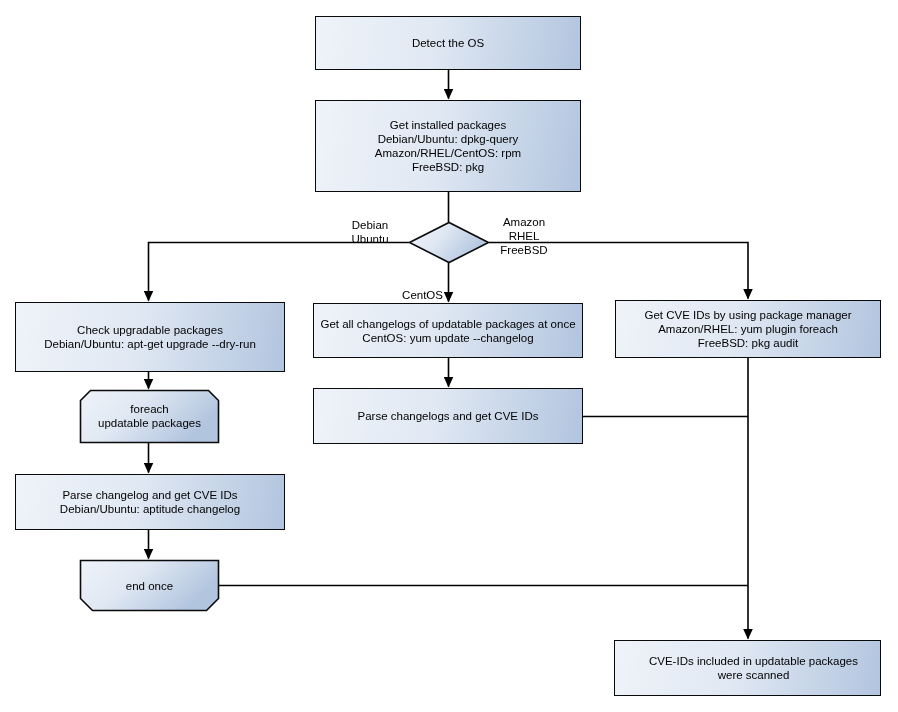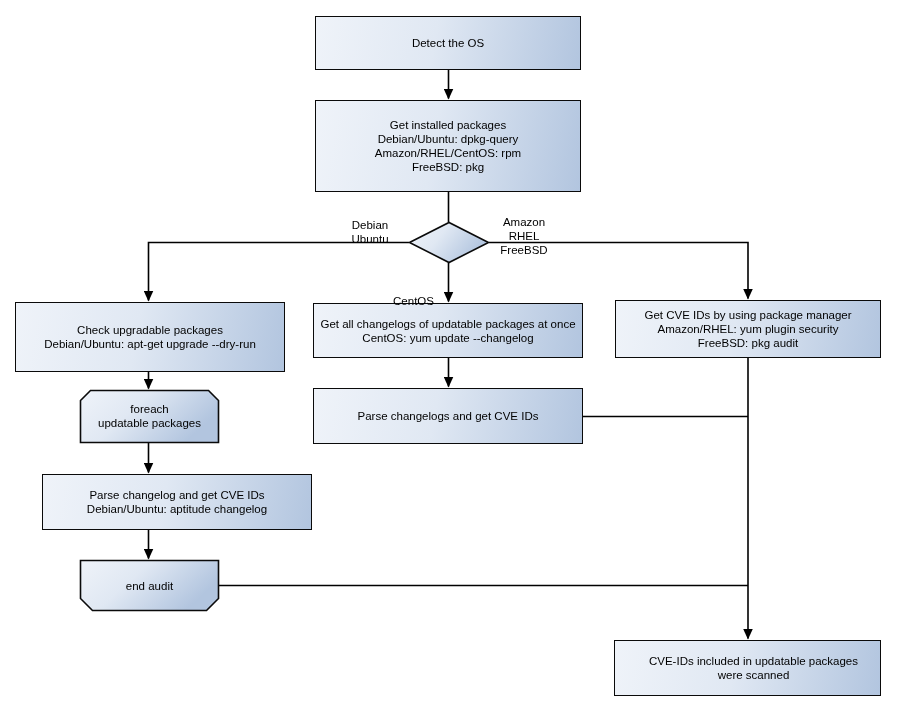--- a/index.html
+++ b/index.html
@@ -107,55 +107,55 @@
   <div class="node" style="left:15px; top:302px; width:270px; height:70px;">
     <div class="line">Check upgradable packages</div>
     <div class="line">Debian/Ubuntu: apt-get upgrade --dry-run</div>
   </div>
 
   <div class="shape-text" style="left:82px; top:391px; width:135px; height:50px;">
     <div class="line">foreach</div>
     <div class="line">updatable packages</div>
   </div>
 
-  <div class="node" style="left:15px; top:474px; width:270px; height:56px;margin-left:27px;">
+  <div class="node" style="left:15px; top:474px; width:270px; height:56px;">
     <div class="line">Parse changelog and get CVE IDs</div>
     <div class="line">Debian/Ubuntu: aptitude changelog</div>
   </div>
 
   <div class="shape-text" style="left:82px; top:561px; width:135px; height:49px;">
-    <div class="line">end audit</div>
+    <div class="line">end once</div>
   </div>
 
   <div class="node" style="left:313px; top:303px; width:270px; height:55px;">
     <div class="line">Get all changelogs of updatable packages at once</div>
     <div class="line">CentOS: yum update --changelog</div>
   </div>
 
   <div class="node" style="left:313px; top:388px; width:270px; height:56px;text-align:center;">
     <div class="line">Parse changelogs and get CVE IDs</div>
   </div>
 
   <div class="node" style="left:615px; top:300px; width:266px; height:58px;justify-content:center;">
     <div class="line">Get CVE IDs by using package manager</div>
-    <div class="line">Amazon/RHEL: yum plugin security</div>
+    <div class="line">Amazon/RHEL: yum plugin foreach</div>
     <div class="line">FreeBSD: pkg audit</div>
   </div>
 
   <div class="node" style="left:614px; top:640px; width:267px; height:56px;padding-left:12px;">
     <div class="line">CVE-IDs included in updatable packages</div>
     <div class="line">were scanned</div>
   </div>
 
   <div class="edge-label tc" style="left:338px; top:198px; width:64px;">
     <div>Debian</div>
     <div>Ubuntu</div>
   </div>
 
   <div class="edge-label tc" style="left:492px; top:195px; width:64px;">
     <div>Amazon</div>
     <div>RHEL</div>
     <div>FreeBSD</div>
   </div>
 
-  <div class="edge-label tr" style="left:384px; top:274px; width:59px;text-align:center;">CentOS</div>
+  <div class="edge-label tr" style="left:384px; top:268px; width:59px;">CentOS</div>
 
 </div>
 
 </body></html>

